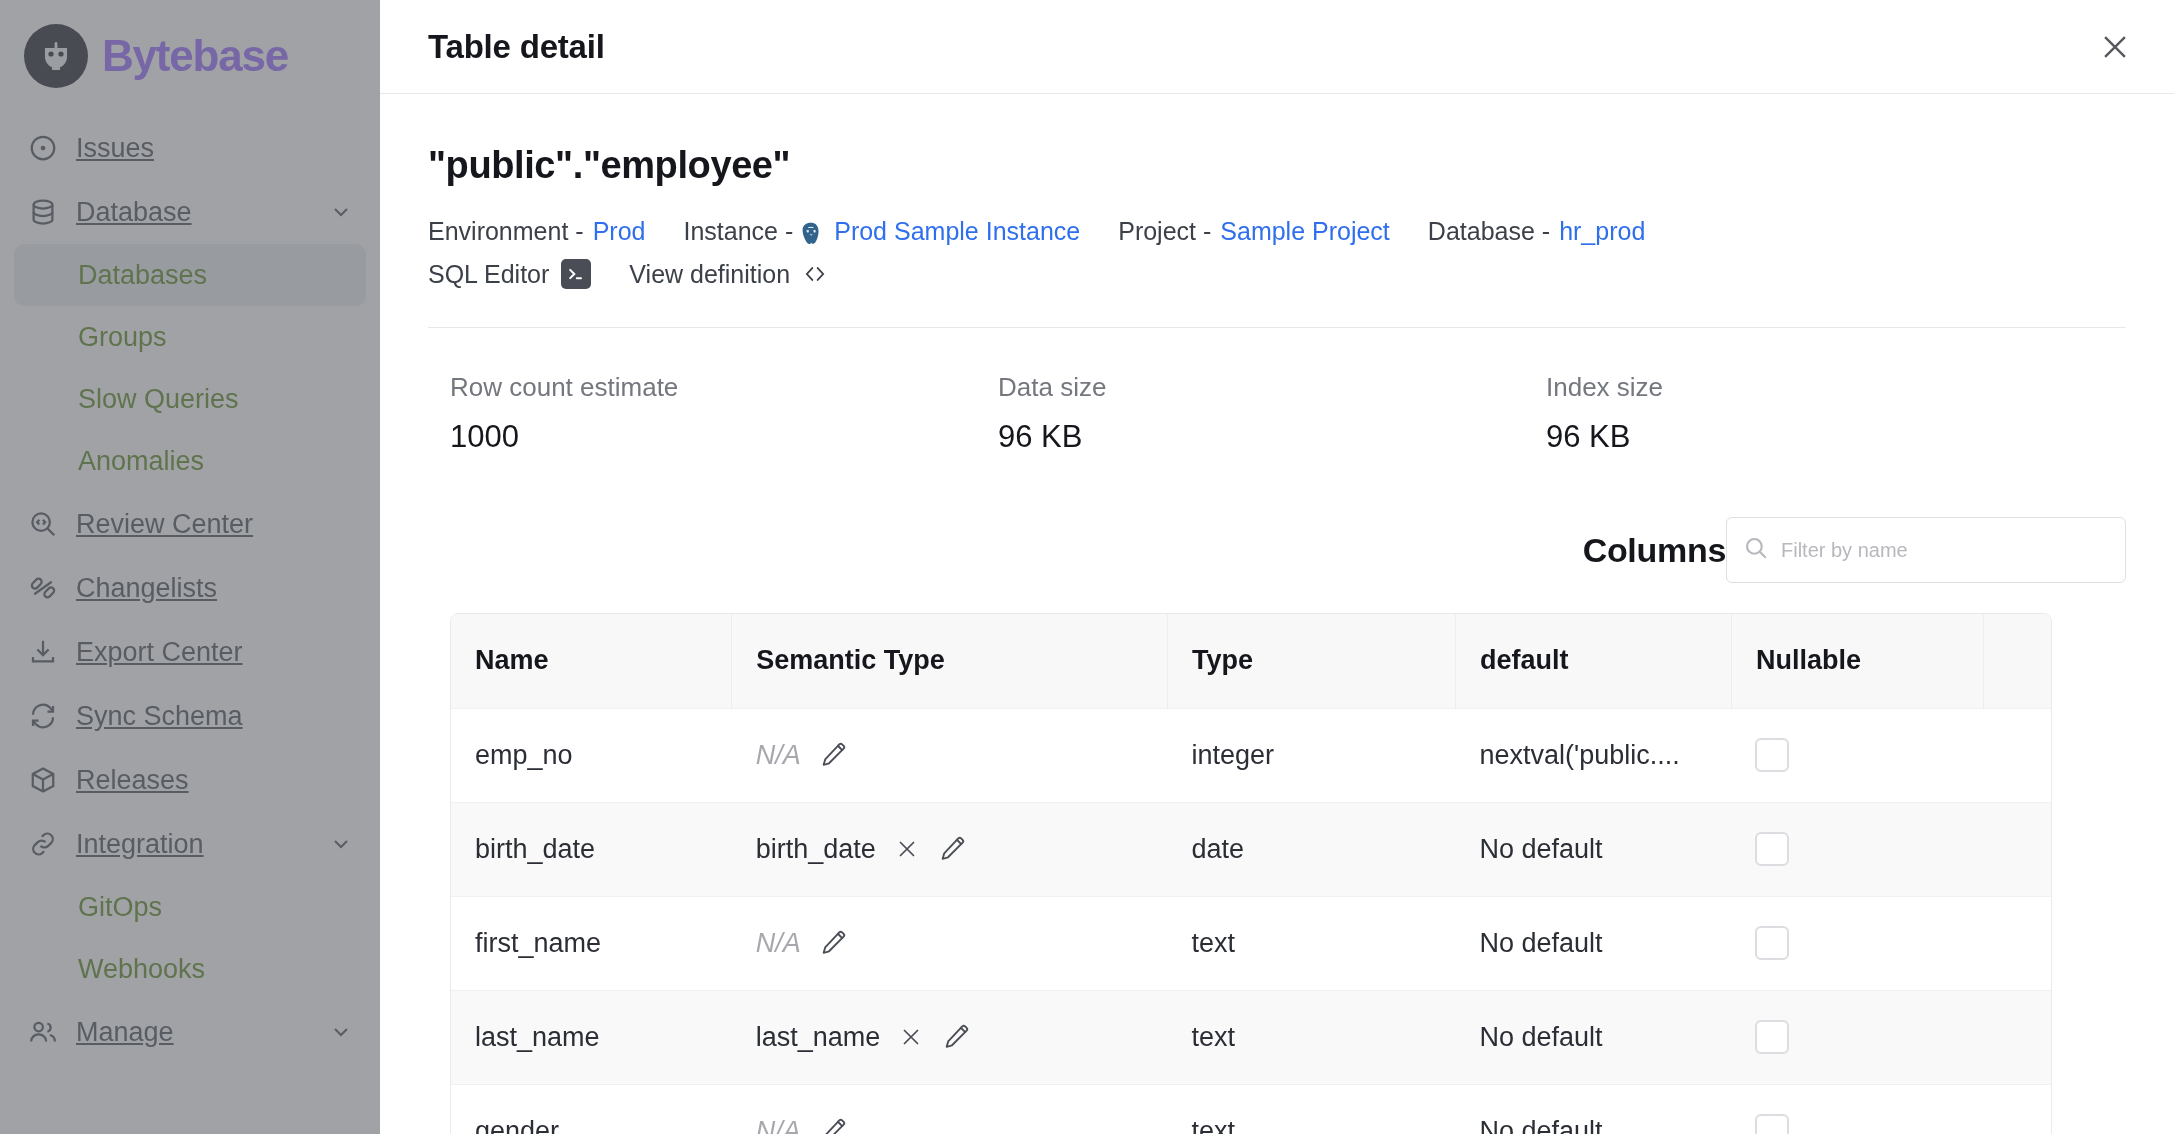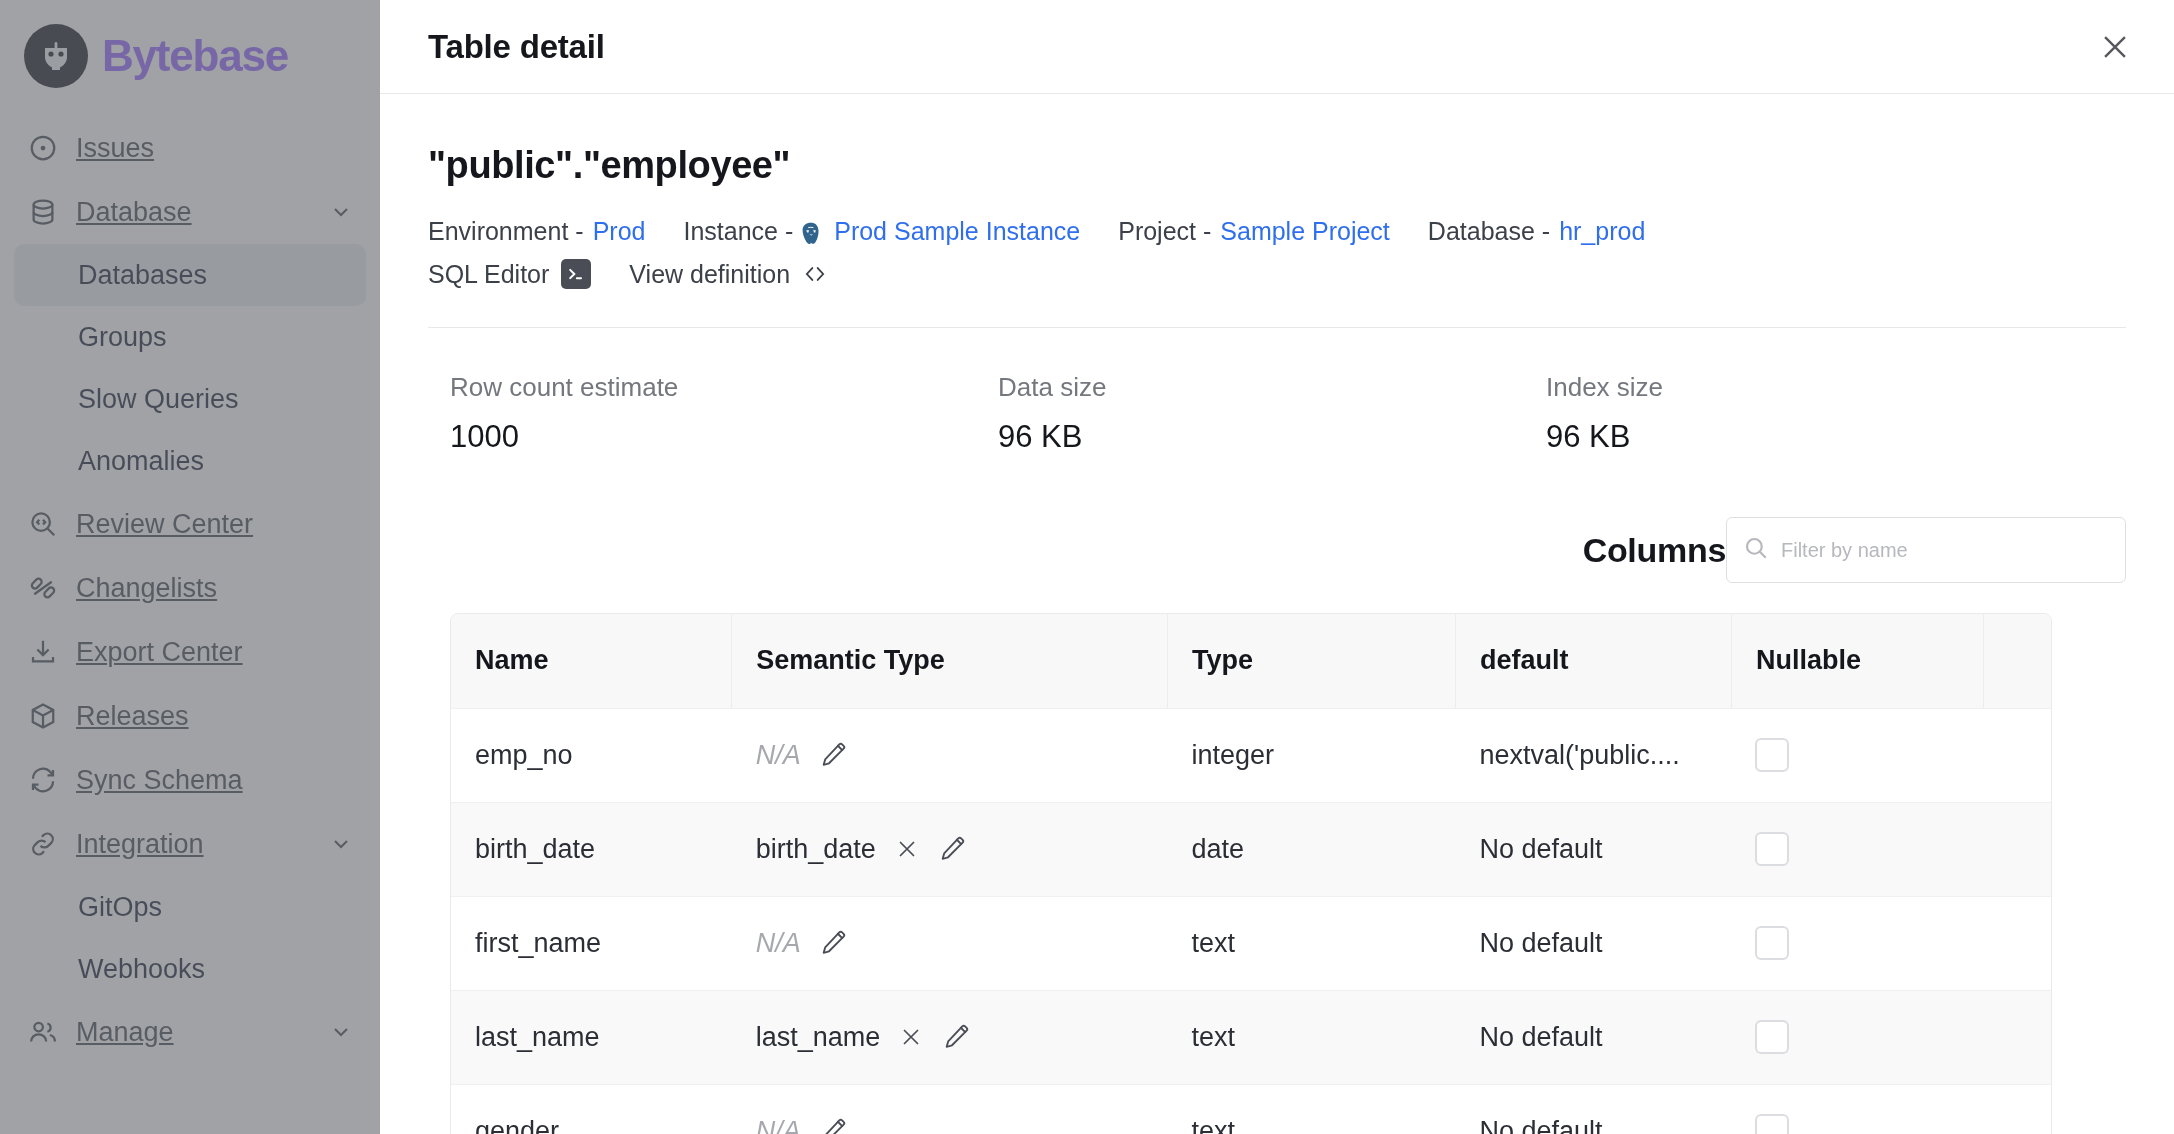--- a/index.html
+++ b/index.html
@@ -45,21 +45,21 @@
     color: #3c4048;
     text-decoration: underline;
   }
   .nav-row .ico { width: 34px; height: 34px; flex: none; margin-right: 16px; display: flex; align-items: center; justify-content: center; }
   .nav-row .lbl { font-size: 27px; line-height: 1; }
   .nav-row .chev { margin-left: auto; width: 26px; height: 26px; display: flex; align-items: center; justify-content: center; }
   .nav-sub {
     display: flex; align-items: center;
     height: 62px; border-radius: 10px;
     padding-left: 64px; cursor: pointer;
-    font-size: 27px; color: #0f172a;
+    font-size: 27px; color: #4d7c0f;
   }
   .nav-sub.active { background: #e3e4e7; }
 
   
   #panel {
     position: absolute; left: 380px; top: 0;
     width: 1794px; height: 1134px;
     background: #ffffff; z-index: 10;
     overflow: hidden;
   }
@@ -254,37 +254,37 @@
               <path d="M7.5 10L12 14.5 16.5 10"></path>
               <path d="M4 16v3.5h16V16"></path>
             </svg>
         </span>
         <span class="lbl">Export Center</span>
       </div>
 
       <div class="nav-row">
         <span class="ico">
           <svg width="30" height="30" viewBox="0 0 24 24" fill="none" stroke="#3c4048" stroke-width="1.8">
-              <path d="M12 2.8l8.2 4.4v9.6L12 21.2 3.8 16.8V7.2z"></path>
-              <path d="M3.8 7.2L12 11.6l8.2-4.4M12 11.6v9.6"></path>
-            </svg>
-        </span>
-        <span class="lbl">Releases</span>
-      </div>
-
-      <div class="nav-row">
-        <span class="ico">
-          <svg width="30" height="30" viewBox="0 0 24 24" fill="none" stroke="#3c4048" stroke-width="1.8">
               <path d="M4 11a8 8 0 0 1 13.7-5.6L20 8"></path>
               <path d="M20 4v4.4h-4.4"></path>
               <path d="M20 13a8 8 0 0 1-13.7 5.6L4 16"></path>
               <path d="M4 20v-4.4h4.4"></path>
             </svg>
         </span>
         <span class="lbl">Sync Schema</span>
+      </div>
+
+      <div class="nav-row">
+        <span class="ico">
+          <svg width="30" height="30" viewBox="0 0 24 24" fill="none" stroke="#3c4048" stroke-width="1.8">
+              <path d="M12 2.8l8.2 4.4v9.6L12 21.2 3.8 16.8V7.2z"></path>
+              <path d="M3.8 7.2L12 11.6l8.2-4.4M12 11.6v9.6"></path>
+            </svg>
+        </span>
+        <span class="lbl">Releases</span>
       </div>
 
       <div class="nav-row">
         <span class="ico">
           <svg width="30" height="30" viewBox="0 0 24 24" fill="none" stroke="#3c4048" stroke-width="1.8">
               <path d="M10 13.5a4.4 4.4 0 0 0 6.2 0l2.6-2.6a4.4 4.4 0 0 0-6.2-6.2l-1.5 1.5"></path>
               <path d="M14 10.5a4.4 4.4 0 0 0-6.2 0l-2.6 2.6a4.4 4.4 0 0 0 6.2 6.2l1.5-1.5"></path>
             </svg>
         </span>
         <span class="lbl">Integration</span>

